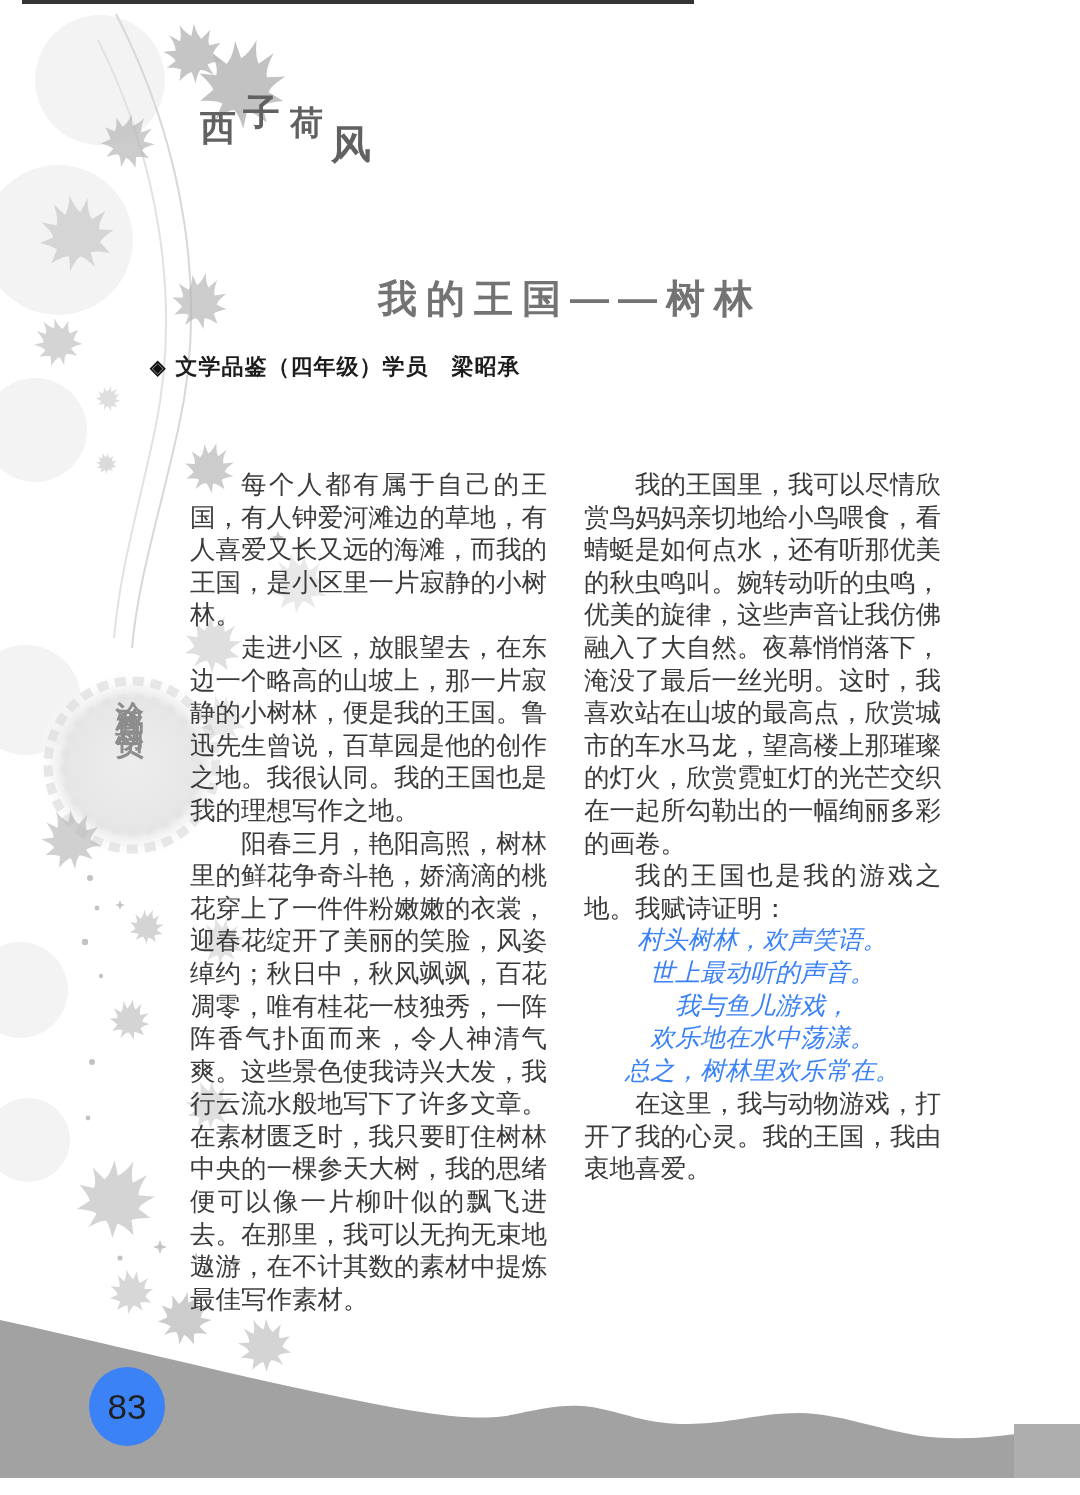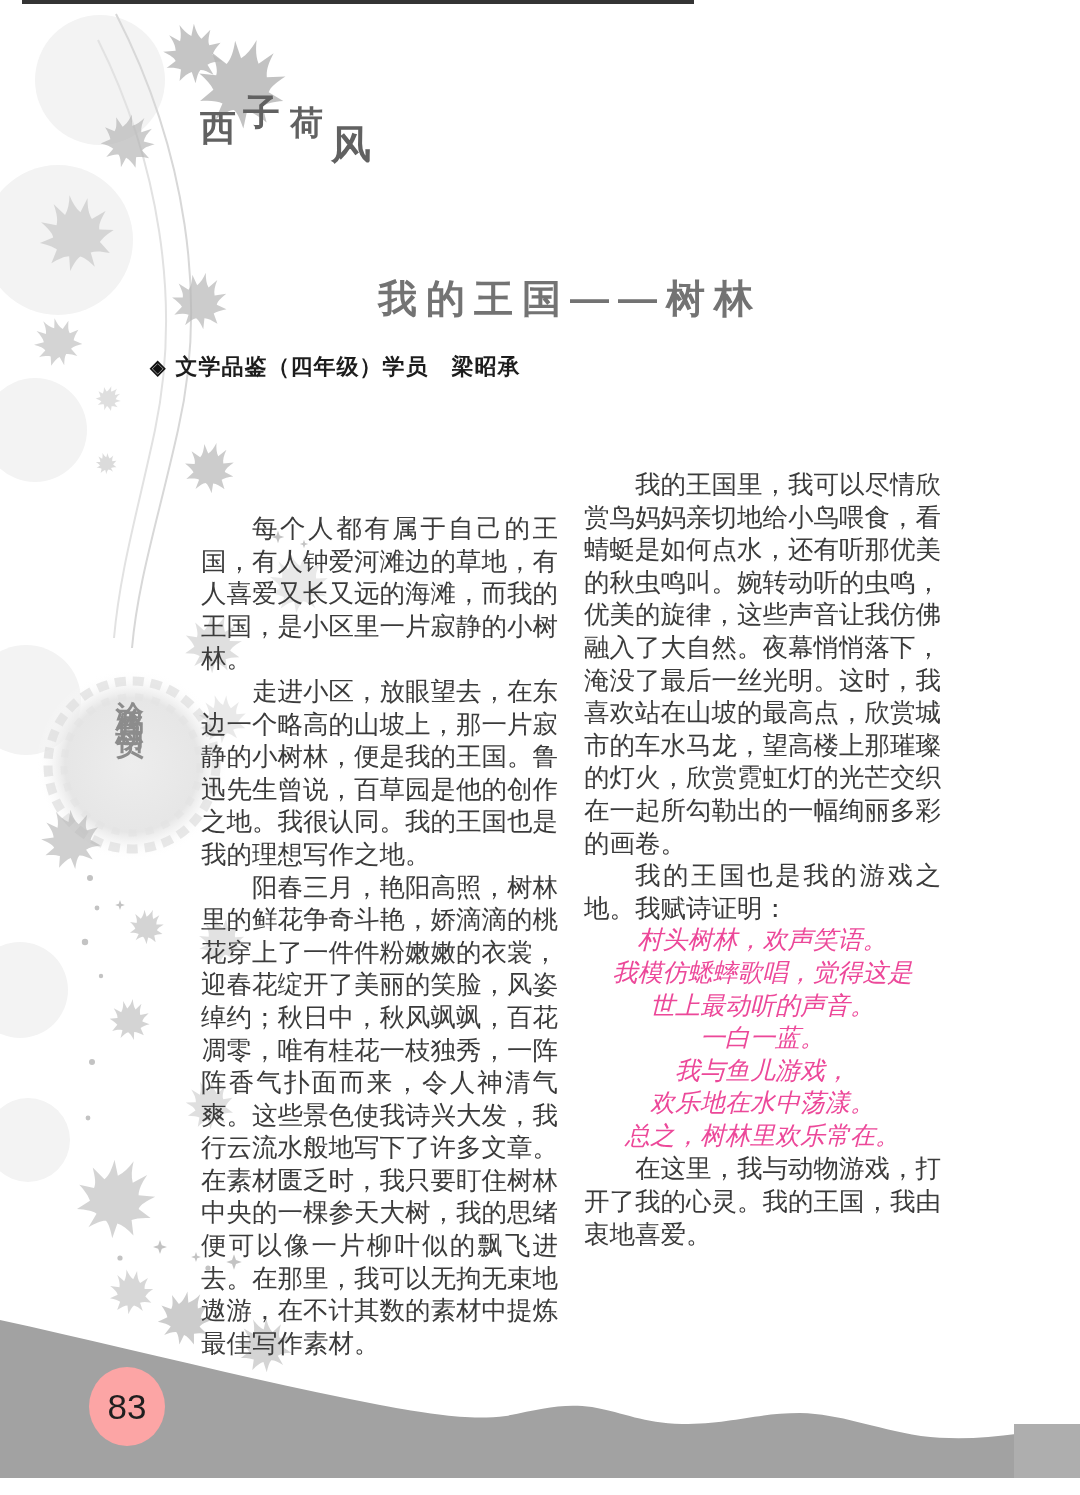--- a/index.html
+++ b/index.html
@@ -28,38 +28,38 @@
   }
   .byline .diamond{font-size:20px;margin-right:9px;color:#111;}
 
   .col{
     position:absolute;top:468px;width:357px;
     font-family:"DejaVu Serif","Liberation Serif",serif;
     font-size:25.5px;line-height:32.6px;color:#3b3b3b;
     text-align:justify;
   }
   .col p{margin:0;text-indent:2em;}
-  .col-left{left:201px;margin-top:44px;}
+  .col-left{left:190px;}
   .col-right{left:584px;}
 
   .poem div{
-    text-align:center;text-indent:0;font-style:italic;color:#ec4899;
+    text-align:center;text-indent:0;font-style:italic;color:#3b82f6;
     font-size:25px;line-height:32.6px;
   }
 
   .v-label{
     position:absolute;left:110px;top:678px;height:200px;
     writing-mode:vertical-rl;text-orientation:upright;
     font-size:28px;letter-spacing:8px;color:#8c8c8c;font-weight:bold;
     font-family:"Liberation Sans",sans-serif;z-index:3;
   }
 
   .page-num{
     position:absolute;left:89px;top:1367px;width:76px;height:79px;border-radius:50%;
-    background:#fca5a5;display:flex;align-items:center;justify-content:center;
+    background:#3b82f6;display:flex;align-items:center;justify-content:center;
     font-size:35px;color:#1f1f1f;font-family:"Liberation Sans",sans-serif;z-index:4;
   }
 </style>
 </head>
 <body>
 
 <div class="page">
 
   <svg class="deco" viewBox="0 0 1080 1495" xmlns="http://www.w3.org/2000/svg">
     <defs>
@@ -166,23 +166,21 @@
     <p>每个人都有属于自己的王国，有人钟爱河滩边的草地，有人喜爱又长又远的海滩，而我的王国，是小区里一片寂静的小树林。</p>
     <p>走进小区，放眼望去，在东边一个略高的山坡上，那一片寂静的小树林，便是我的王国。鲁迅先生曾说，百草园是他的创作之地。我很认同。我的王国也是我的理想写作之地。</p>
     <p>阳春三月，艳阳高照，树林里的鲜花争奇斗艳，娇滴滴的桃花穿上了一件件粉嫩嫩的衣裳，迎春花绽开了美丽的笑脸，风姿绰约；秋日中，秋风飒飒，百花凋零，唯有桂花一枝独秀，一阵阵香气扑面而来，令人神清气爽。这些景色使我诗兴大发，我行云流水般地写下了许多文章。在素材匮乏时，我只要盯住树林中央的一棵参天大树，我的思绪便可以像一片柳叶似的飘飞进去。在那里，我可以无拘无束地遨游，在不计其数的素材中提炼最佳写作素材。</p>
   </div>
 
   <div class="col col-right">
     <p>我的王国里，我可以尽情欣赏鸟妈妈亲切地给小鸟喂食，看蜻蜓是如何点水，还有听那优美的秋虫鸣叫。婉转动听的虫鸣，优美的旋律，这些声音让我仿佛融入了大自然。夜幕悄悄落下，淹没了最后一丝光明。这时，我喜欢站在山坡的最高点，欣赏城市的车水马龙，望高楼上那璀璨的灯火，欣赏霓虹灯的光芒交织在一起所勾勒出的一幅绚丽多彩的画卷。</p>
     <p>我的王国也是我的游戏之地。我赋诗证明：</p>
     <div class="poem">
       <div>村头树林，欢声笑语。</div>
-      <div>我模仿蟋蟀歌唱，觉得这是</div>
       <div>世上最动听的声音。</div>
-      <div>一白一蓝。</div>
       <div>我与鱼儿游戏，</div>
       <div>欢乐地在水中荡漾。</div>
       <div>总之，树林里欢乐常在。</div>
     </div>
     <p>在这里，我与动物游戏，打开了我的心灵。我的王国，我由衷地喜爱。</p>
   </div>
 
   <div class="v-label">涂鸦总动员</div>
 
   <div class="page-num">

